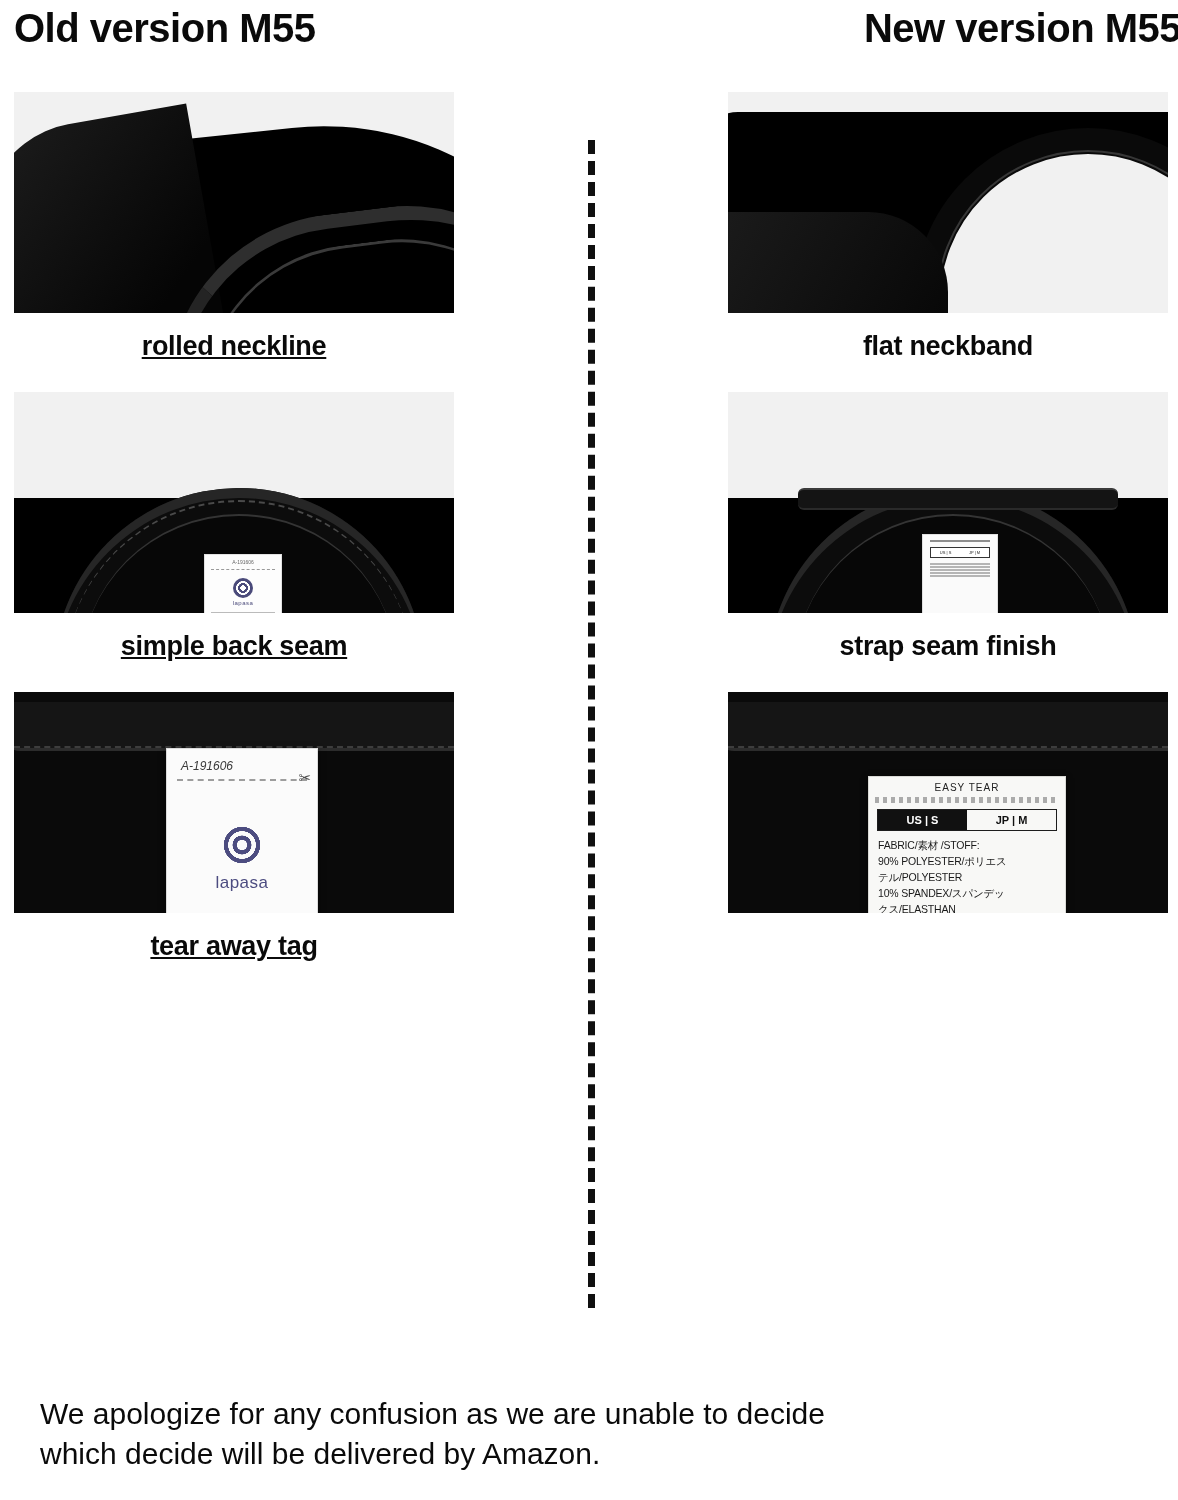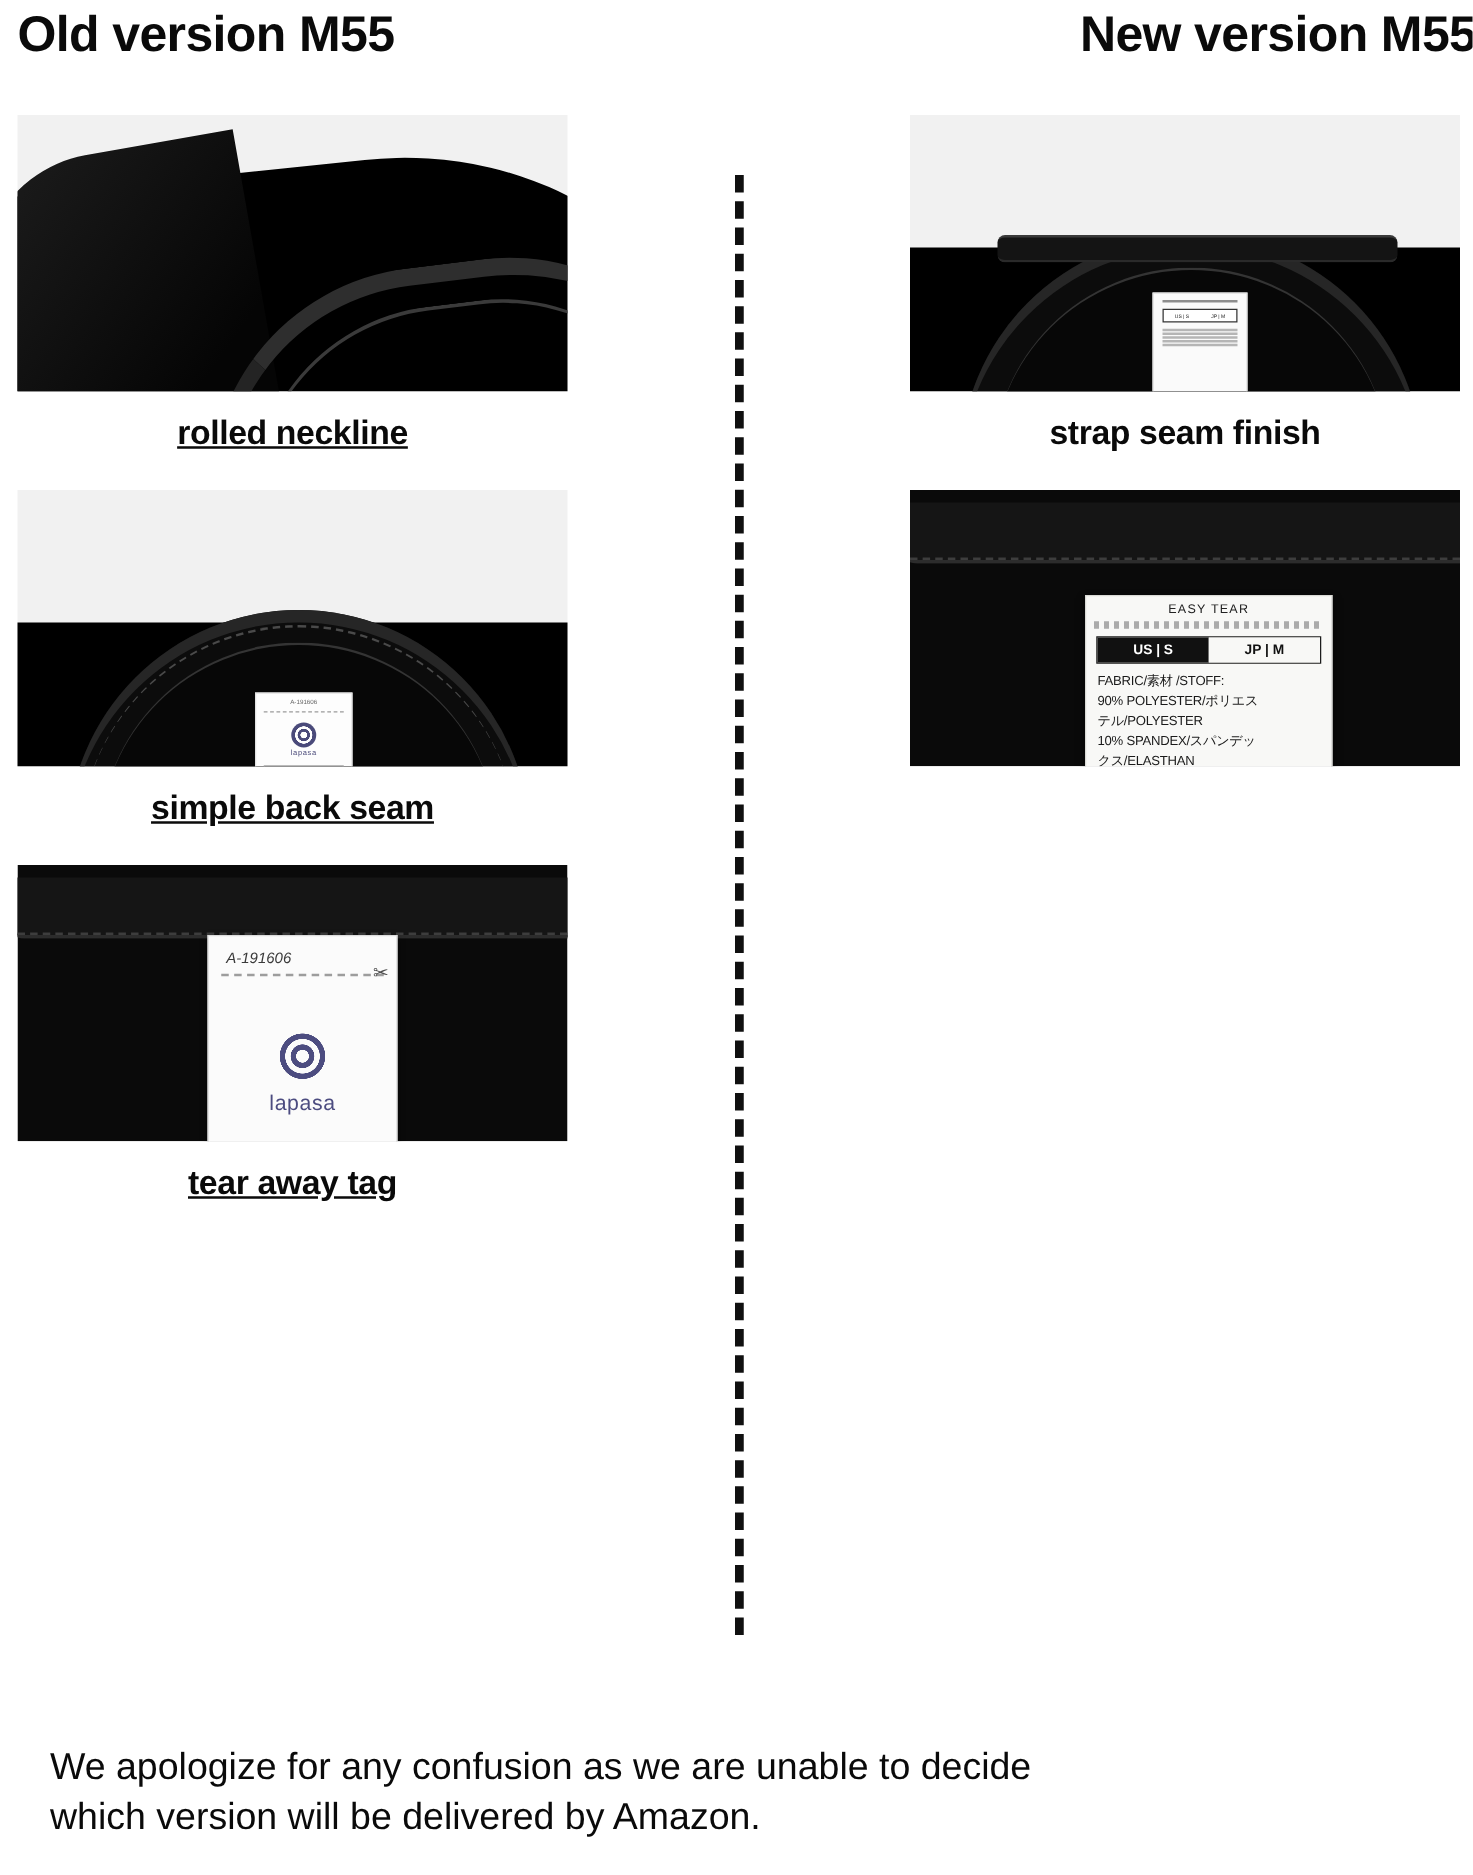--- a/index.html
+++ b/index.html
@@ -491,20 +491,30 @@
           <div class="sizerow">US: M     /     JP: L</div>
         </div>
       </div>
       <div class="caption">tear away tag</div>
     </div>
 
   </div>
 
   <div class="column right">
 
+    <div class="block">
+      <div class="photo">
+        <div class="p1-new-body"></div>
+        <div class="p1-new-hole"></div>
+        <div class="p1-new-band"></div>
+        <div class="p1-new-bandline"></div>
+        <div class="p1-new-shoulder"></div>
+      </div>
+      <div class="caption">flat neckband</div>
+    </div>
 
     <div class="block">
       <div class="photo">
         <div class="p2-garment"></div>
         <div class="p2-neck"></div>
         <div class="p2-neck-inner"></div>
         <div class="p2r-strap"></div>
         <div class="p2r-tag">
           <div class="bar"></div>
           <div class="sizebox">
@@ -541,16 +551,16 @@
             <div>クス/ELASTHAN</div>
           </div>
         </div>
       </div>
     </div>
 
   </div>
 
   <div class="footer">
     <div>We apologize for any confusion as we are unable to decide</div>
-    <div>which version will be delivered by Amazon.</div>
+    <div>which decide will be delivered by Amazon.</div>
   </div>
 
 </div>
 
 </body></html>

